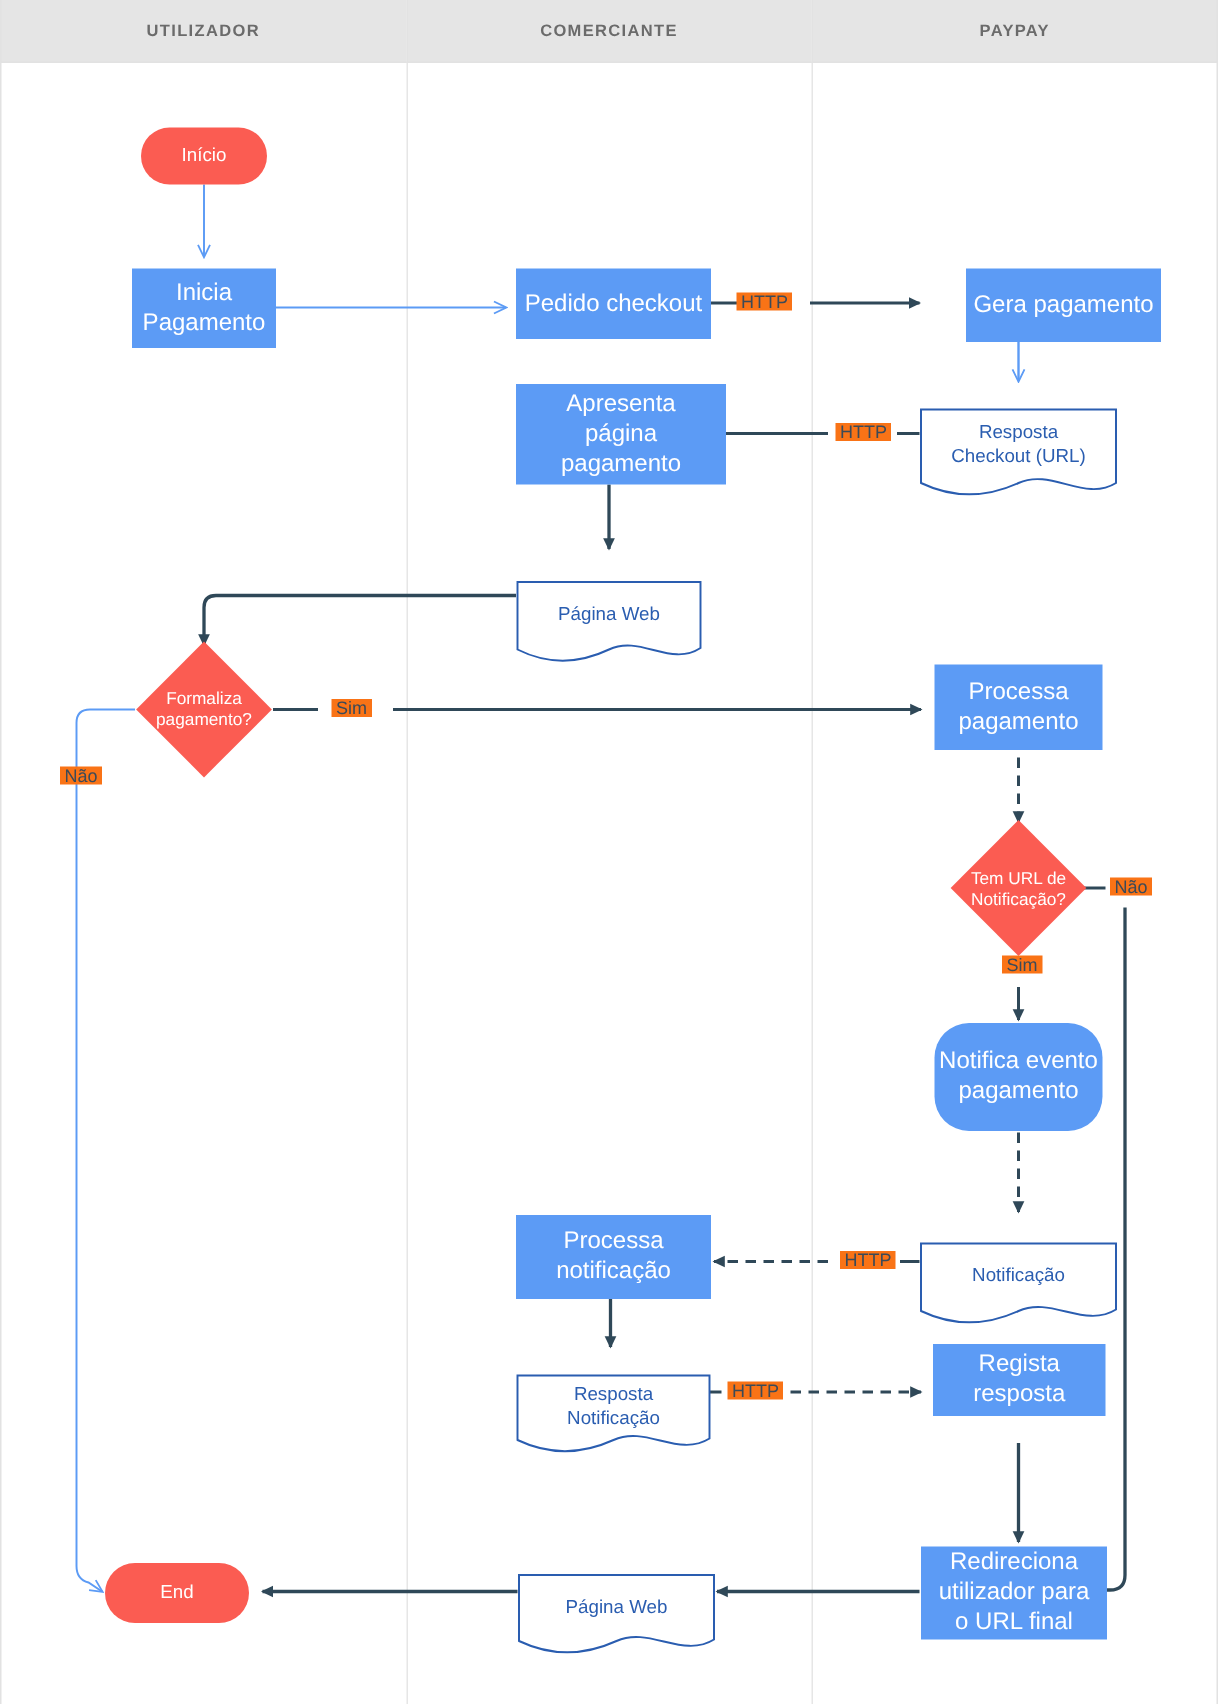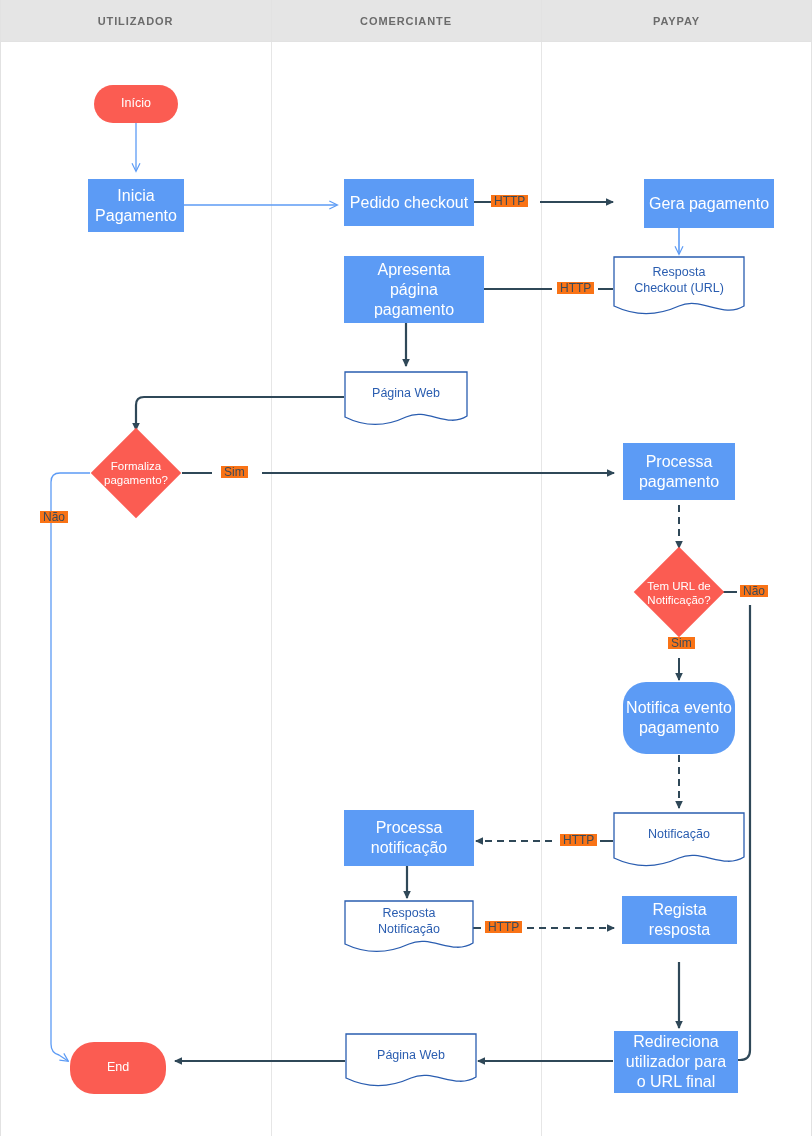--- a/index.html
+++ b/index.html
@@ -28,21 +28,21 @@
 
   .n-process{background:#5c9bf5;color:#ffffff;}
   .n-process .lbl{font-size:16px;}
 
   .n-terminator{background:#fb5c52;color:#ffffff;border-radius:24px;}
   .n-terminator .lbl{font-size:12.5px;}
 
   .n-decision{position:absolute;}
   .n-decision .dia{position:absolute;inset:0;background:#fb5c52;transform:rotate(45deg);}
 
-  .n-doc{position:absolute;}
+  .n-doc{position:absolute;margin-top:16px;}
   .n-doc .dtxt{position:absolute;left:0;right:0;top:0;bottom:12px;display:flex;align-items:center;
     justify-content:center;color:#2a5db0;font-size:12.5px;line-height:1.25;white-space:pre-line;text-align:center;z-index:2;}
   .n-doc svg{position:absolute;inset:0;}
 
   
   .elabel{position:absolute;font-size:12px;color:#3b4a58;background:#f97316;padding:0 3px;
     line-height:1;white-space:nowrap;}
 
   svg.edges{position:absolute;left:0;top:0;width:812px;height:1136px;pointer-events:none;}
 </style>
@@ -236,21 +236,21 @@
 o URL final</span>
   </div>
 
   <div class="n-doc" style="left:345px;top:1033px;width:132px;height:57px;">
     <svg viewBox="0 0 132 57" preserveAspectRatio="none">
       <path d="M1,1 L131,1 L131,44 C110,57 88,35 66,45 C44,55 22,55 1,45 Z" fill="#ffffff" stroke="#2a5db0" stroke-width="1.3"></path>
     </svg>
     <div class="dtxt">Página Web</div>
   </div>
 
-  <div class="node n-terminator" style="left:70px;top:1042px;width:96px;height:52px;">
+  <div class="node n-terminator" style="left:70px;top:1042px;width:96px;height:40px;">
     <span class="lbl">End</span>
   </div>
 
   <div class="elabel" style="left:491px;top:195px;">HTTP</div>
   <div class="elabel" style="left:557px;top:282px;">HTTP</div>
   <div class="elabel" style="left:221px;top:466px;">Sim</div>
   <div class="elabel" style="left:40px;top:511px;">Não</div>
   <div class="elabel" style="left:740px;top:585px;">Não</div>
   <div class="elabel" style="left:668px;top:637px;">Sim</div>
   <div class="elabel" style="left:560px;top:834px;">HTTP</div>

